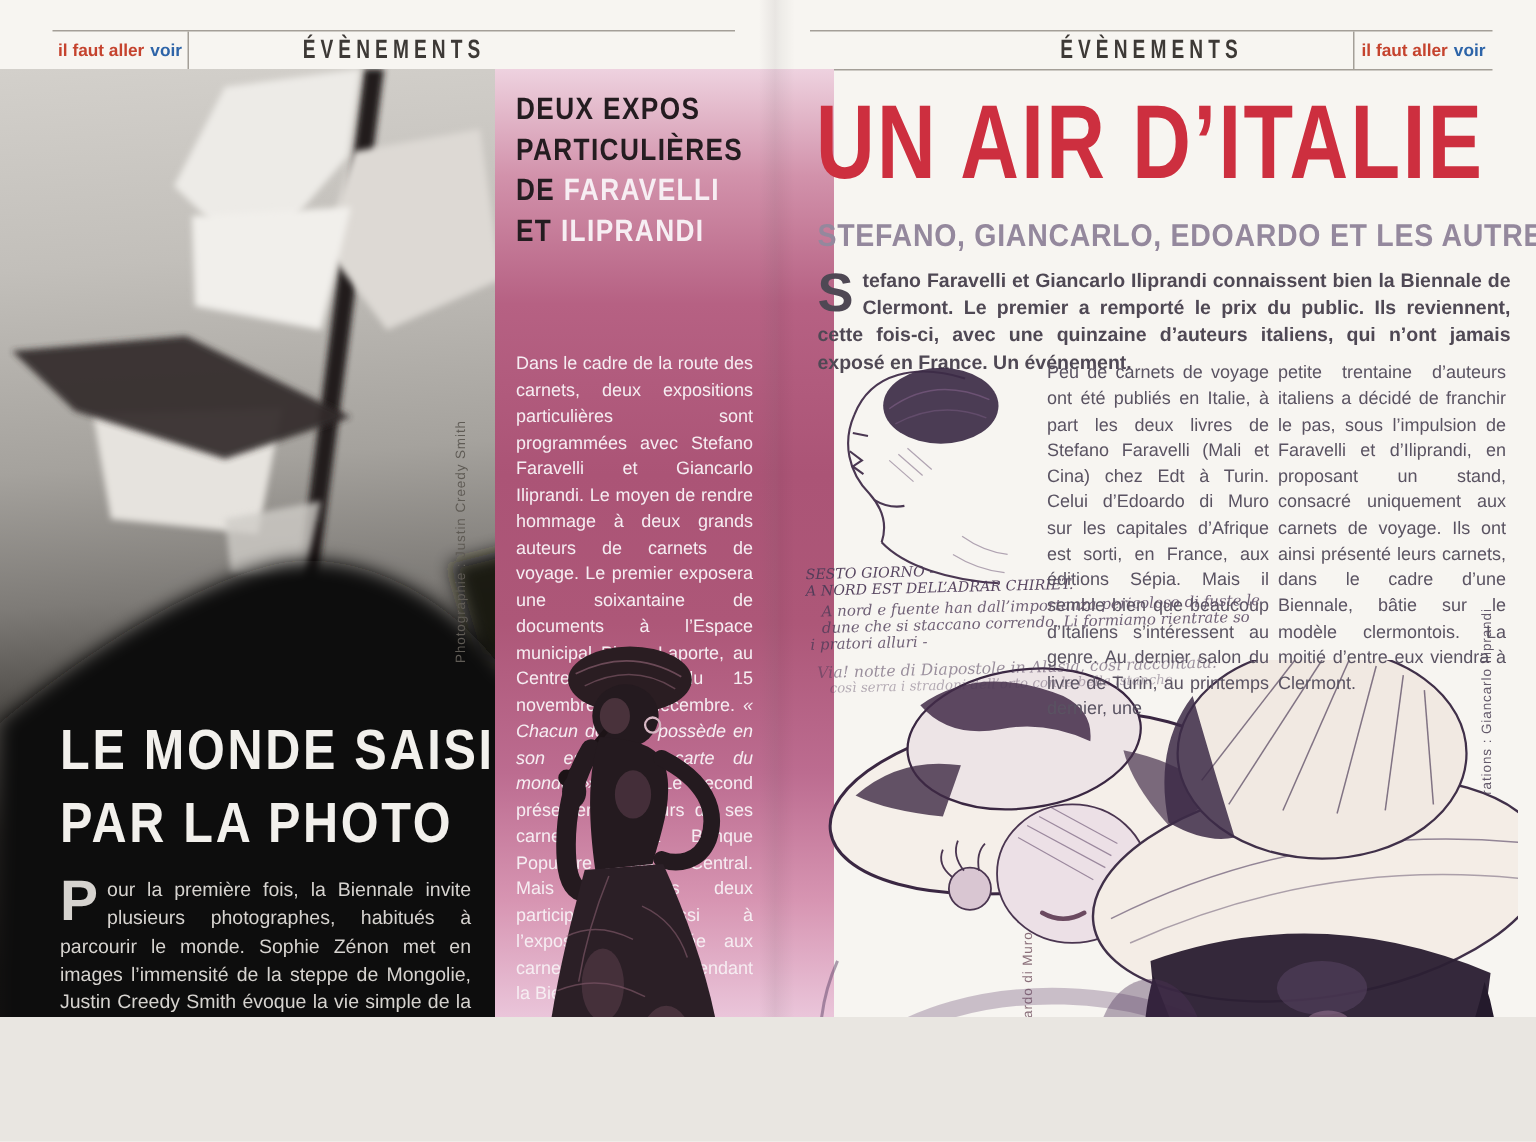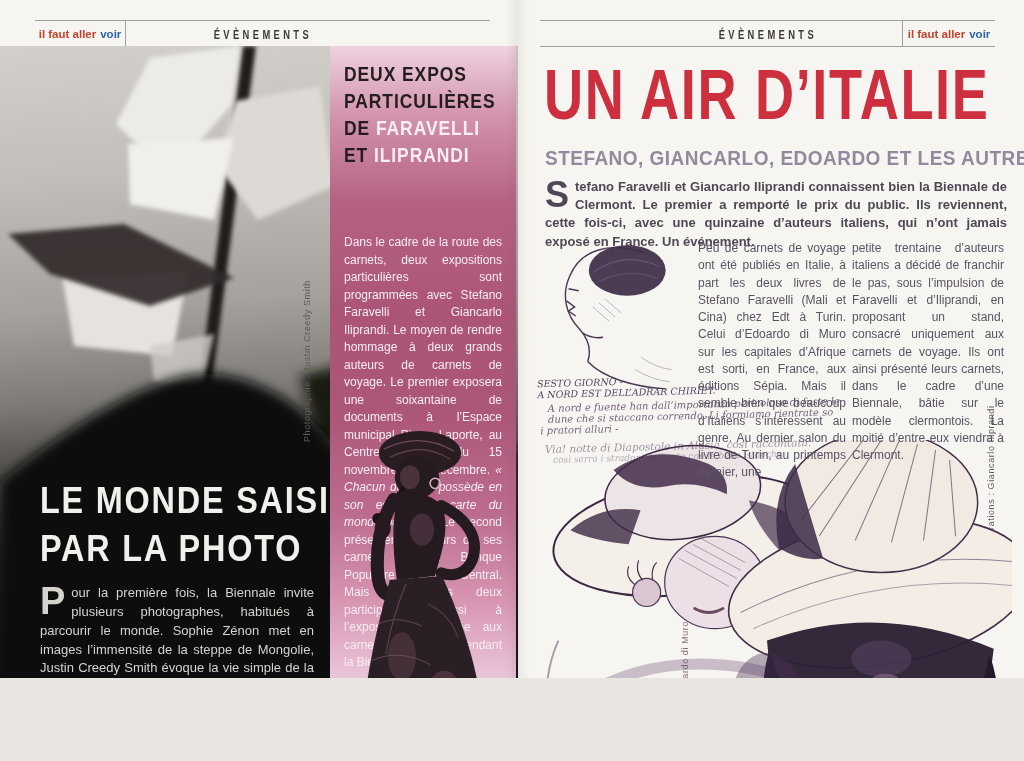--- a/index.html
+++ b/index.html
@@ -9,41 +9,41 @@
   .band{position:absolute;top:20px;height:25px;border-top:1px solid #a49f98;border-bottom:1px solid #a49f98;}
   .band-left{left:35px;width:455px;}
   .band-right{left:540px;width:455px;}
   .brandcell{position:absolute;top:0;height:100%;display:flex;align-items:center;justify-content:center;
              font-size:11.5px;font-weight:bold;white-space:nowrap;}
   .band-left .brandcell{left:0;width:90px;border-right:1px solid #a49f98;}
   .band-right .brandcell{right:0;width:92px;border-left:1px solid #a49f98;}
   .brand-red{color:#c5432e;}
   .brand-blue{color:#2d64a8;margin-left:4px;text-align:right;}
   .sectionlabel{position:absolute;left:0;right:0;top:0;height:100%;display:flex;align-items:center;justify-content:center;
-                font-weight:bold;font-size:11px;letter-spacing:4px;color:#3d3936;}
+                font-weight:bold;font-size:15px;letter-spacing:4px;color:#3d3936;}
   .sectionlabel span{display:inline-block;transform:scale(.85,1.18);}
   
   #photo{position:absolute;left:0;top:46px;width:518px;height:715px;
          background:linear-gradient(176deg,#d3d0cb 0%,#c2bfba 18%,#a5a29d 36%,#7e7b77 48%,#4a4743 58%,#1d1a18 68%,#0c0a09 80%,#0a0808 100%);}
   #photo svg{position:absolute;left:0;top:0;}
   .vcap{position:absolute;writing-mode:vertical-rl;transform:rotate(180deg);
         font-size:9px;letter-spacing:.6px;white-space:nowrap;display:flex;align-items:center;}
   #photo-credit{left:302px;top:232px;height:210px;color:#5f5b55;}
   #pink-credit{right:334px;top:572px;height:182px;color:#8a6f7a;}
   #sketch-credit{left:986px;top:384px;height:168px;color:#63596a;}
   #left-title{position:absolute;left:40px;top:476px;color:#f2f0ec;font-weight:bold;font-size:36px;
               line-height:1.28;white-space:nowrap;transform:scale(.9,1.05);transform-origin:0 0;letter-spacing:2px;}
   #left-body{position:absolute;left:40px;top:584px;width:274px;color:#d6d3cf;font-size:13px;line-height:1.45;
              text-align:justify;}
   .dropcap{float:left;font-size:38px;line-height:.82;font-weight:bold;margin:2px 6px 0 0;}
   #pagenum-left{position:absolute;left:13px;top:738px;color:#c9c6c2;font-size:10px;}
   #pagenum-right{position:absolute;left:1004px;top:732px;color:#574b5b;font-size:10px;}
   
   #pinkpanel{position:absolute;left:330px;top:46px;width:186px;height:711px;
-    background:linear-gradient(180deg,#eed2df 0%,#d292ab 10%,#b66183 22%,#ab5476 38%,#ad5778 52%,#bc6c90 66%,#d795b2 78%,#eccade 90%,#f4dfea 100%);}
+    background:linear-gradient(180deg,#eed2df 0%,#d292ab 10%,#b66183 22%,#ab5476 38%,#ad5778 52%,#bc6c90 66%,#d795b2 78%,#eccade 90%,#f4dfea 100%);padding-left:40px;}
   #pink-title{position:absolute;left:14px;top:14px;font-weight:bold;font-size:19px;line-height:1.32;
               letter-spacing:1px;color:#241c20;white-space:nowrap;transform:scale(.92,1.08);transform-origin:0 0;}
   #pink-title .wt{color:#f7eef3;}
   #pink-body{position:absolute;left:14px;top:188px;width:158px;color:#f6edf2;font-size:12px;line-height:1.46;
              text-align:justify;}
   #pink-body i{font-style:italic;}
   #pink-illustration{position:absolute;left:8px;bottom:2px;}
   
   #right-title{position:absolute;left:544px;top:54px;color:#cd2f3f;font-weight:bold;font-size:66px;
                white-space:nowrap;letter-spacing:2px;transform:scale(.82,1.06);transform-origin:0 0;}

